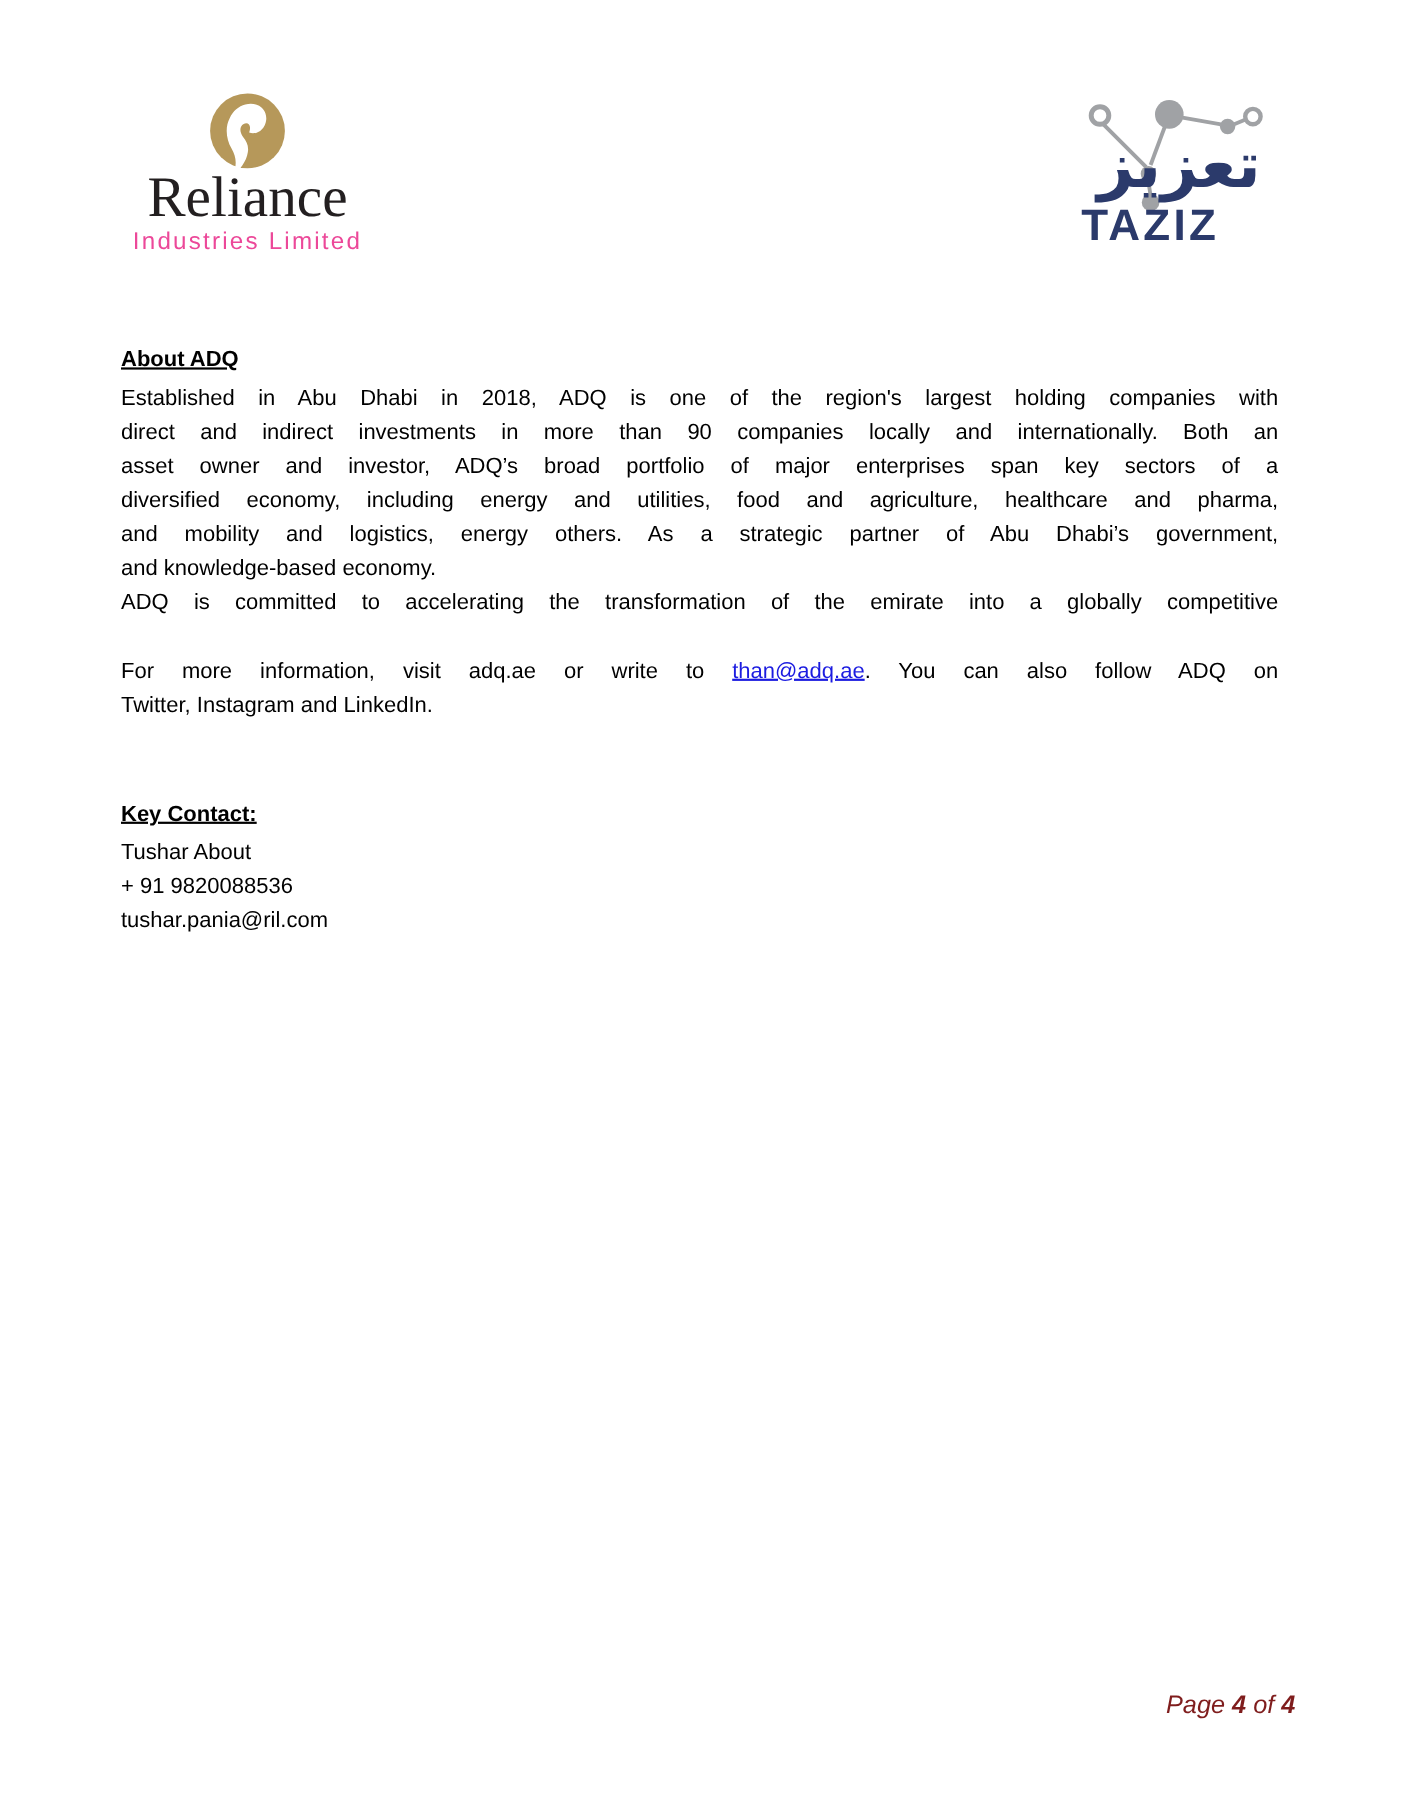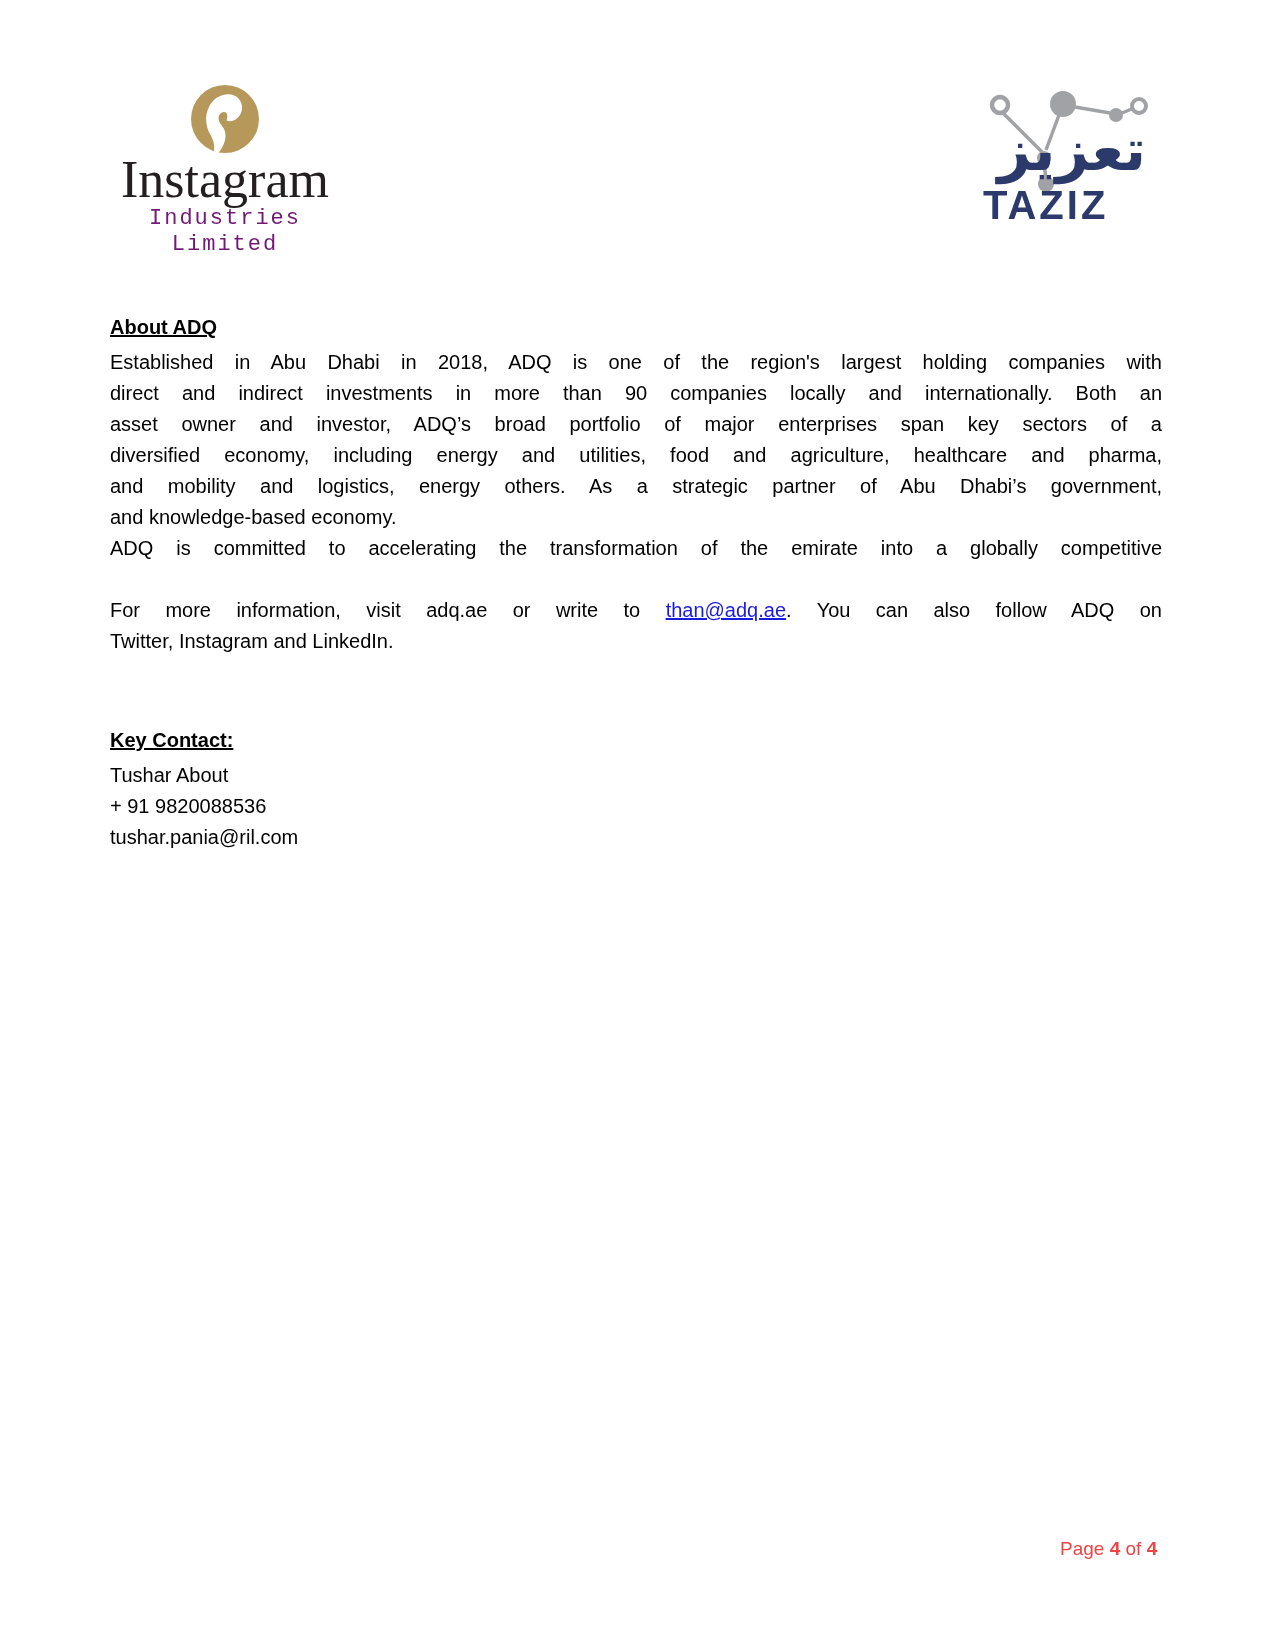--- a/index.html
+++ b/index.html
@@ -17,22 +17,22 @@
     position:absolute; left:118px; top:84px; width:214px;
     text-align:center;
   }
   .ril-mark { display:block; margin:0 auto; }
   .ril-name {
     font-family:"Liberation Serif", serif;
     font-size:52px; line-height:48px; color:#231f20;
     letter-spacing:0px; margin-top:-4px;
   }
   .ril-sub {
-    font-family:Liberation Mono, monospace;
-    font-size:22px; line-height:26px; color:#701a75;
+    font-family:Liberation Sans, sans-serif;
+    font-size:22px; line-height:26px; color:#ec4899;
     letter-spacing:2px; margin-top:2px;
   }
 
   .taziz-logo { position:absolute; left:983px; top:88px; width:168px; }
   .taziz-mark { display:block; overflow:visible; }
   .taziz-word {
     font-size:40px; font-weight:bold; line-height:42px;
     color:var(--taziz-navy,#2B3A6B); letter-spacing:3px;
     margin-top:-4px;
   }
@@ -52,38 +52,38 @@
   }
   .jline.last { text-align-last:left; }
   .gap1 { height:31px; }
   .gap2 { height:68px; }
   .plain { line-height:31px; }
   a.link { color:var(--link-blue,#1B1BE0); text-decoration:underline; cursor:pointer; }
 
   
   .page-footer {
     position:absolute; left:1060px; top:1537px;
-    font-size:19px; line-height:24px; color:#ef4444;
+    font-size:23px; line-height:24px; color:#7f1d1d;font-style:italic;
   }
 </style>
 </head>
 <body>
 
 <div class="page">
 
   <div class="ril-logo">
     <svg class="ril-mark" width="70" height="76" viewBox="0 0 70 76">
       <circle cx="35" cy="35" r="34" style="fill:var(--reliance-gold,#B6985A)"></circle>
       <path style="fill:#ffffff" d="M33 11 C45 8 53 16 52 25 C51 34 43 39 36.5 36.5
            C39 30 35.5 26.5 31.5 28.8 C27.5 31 27.8 36.5 31 40.5
            C34.2 44.5 36.3 48.5 35.3 54.5 C34.2 62.5 28 71 21.5 75.5
            C25.8 66 24.8 58.5 20.5 51 C15.5 42.5 14.5 31.5 18.8 23.5
            C21.8 16.8 27 12.5 33 11 Z"></path>
     </svg>
-    <div class="ril-name">Instagram</div>
+    <div class="ril-name">Reliance</div>
     <div class="ril-sub">Industries Limited</div>
   </div>
 
   <div class="taziz-logo">
     <svg class="taziz-mark" width="168" height="100" viewBox="0 0 168 100">
       <g style="stroke:var(--molecule-gray,#A0A2A5)" stroke-width="3.5" fill="none">
         <line x1="19" y1="24" x2="59" y2="64"></line>
         <line x1="76" y1="27" x2="63" y2="62"></line>
         <line x1="92" y1="19" x2="127" y2="25"></line>
         <line x1="139" y1="25" x2="151" y2="20"></line>

